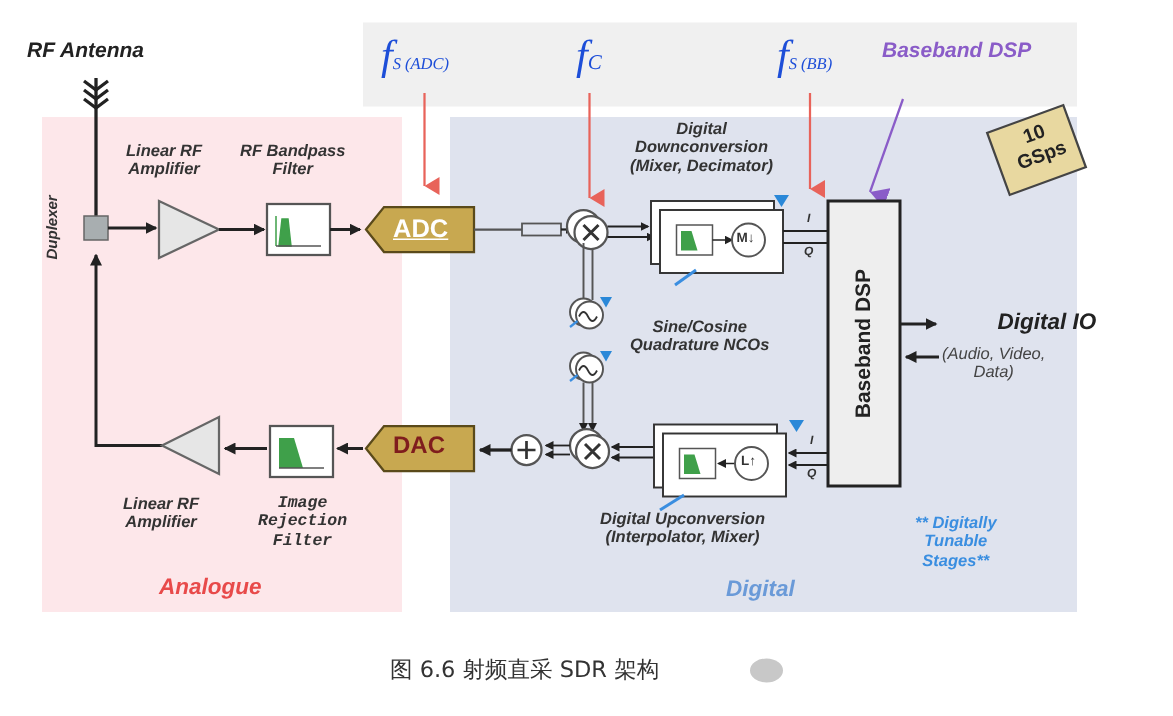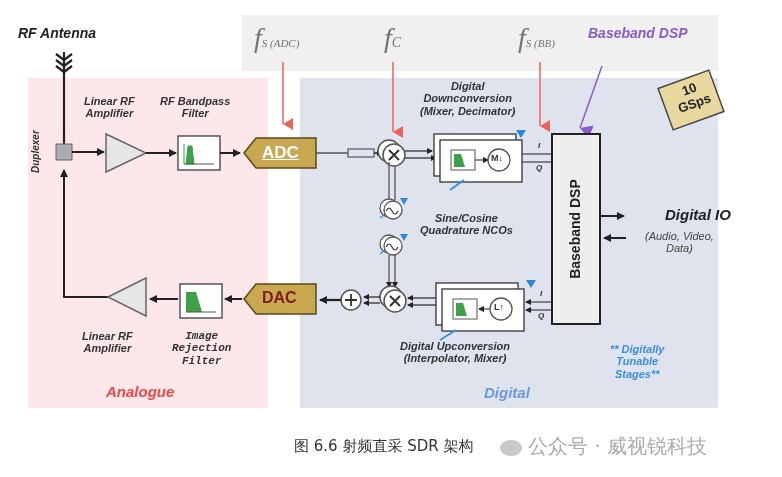--- a/index.html
+++ b/index.html
@@ -1,22 +1,22 @@
 <!DOCTYPE html>
 <html><head>
 <meta charset="utf-8">
 <style>
   html,body{margin:0;padding:0;background:#ffffff;}
   body{width:782px;height:477px;position:relative;overflow:hidden;font-family:"Liberation Sans",sans-serif;}
   .panel{position:absolute;}
   .lbl{position:absolute;font-weight:bold;font-style:italic;color:#333;text-align:center;line-height:1.12;white-space:nowrap;}
   svg{position:absolute;left:0;top:0;}
-  .caption{position:absolute;left:260px;top:437px;font-size:15px;color:#333;font-family:"DejaVu Sans",sans-serif;white-space:nowrap;margin-left:34px;}
+  .caption{position:absolute;left:260px;top:437px;font-size:15px;color:#333;font-family:"DejaVu Sans",sans-serif;white-space:nowrap;}
   .watermark{position:absolute;left:500px;top:433px;font-size:20px;color:#aaa;font-family:"DejaVu Sans",sans-serif;white-space:nowrap;}
-  .freq{position:absolute;font-family:"Liberation Serif",serif;font-style:italic;color:#737373;white-space:nowrap;}
+  .freq{position:absolute;font-family:"Liberation Serif",serif;font-style:italic;color:#1d4ed8;white-space:nowrap;}
   .freq .f{font-size:28px;}
   .freq .sub{font-size:11px;}
 </style>
 </head>
 <body>
 
 <div class="panel" style="left:242px;top:15px;width:476px;height:56px;background:#f0f0f0;"></div>
 <div class="panel" style="left:28px;top:78px;width:240px;height:330px;background:#fde7ea;"></div>
 <div class="panel" style="left:300px;top:78px;width:418px;height:330px;background:#dfe3ee;"></div>
 
@@ -224,34 +224,34 @@
 <div class="lbl" style="left:538px;top:312px;font-size:8px;">Q</div>
 
 <div class="lbl" style="left:420px;top:212px;font-size:11px;">
   <div>Sine/Cosine</div>
   <div>Quadrature NCOs</div>
 </div>
 
 <div class="lbl" style="left:527px;top:222px;font-size:14px;font-style:normal;color:#222;transform:rotate(-90deg);width:98px;">Baseband DSP</div>
 
 <div class="lbl" style="left:633px;top:207px;font-size:15px;color:#222;margin-left:32px;">Digital IO</div>
-<div class="lbl" style="left:628px;top:230px;font-size:11px;font-weight:normal;color:#444;margin-left:17px;">
+<div class="lbl" style="left:628px;top:230px;font-size:11px;font-weight:normal;color:#444;">
   <div>(Audio, Video,</div>
   <div>Data)</div>
 </div>
 
 <div class="lbl" style="left:400px;top:340px;font-size:11px;">
   <div>Digital Upconversion</div>
   <div>(Interpolator, Mixer)</div>
 </div>
 
 <div class="lbl" style="left:610px;top:343px;font-size:11px;color:#3a8ee0;">
   <div>** Digitally</div>
   <div>Tunable</div>
   <div>Stages**</div>
 </div>
 
 <div class="lbl" style="left:484px;top:385px;font-size:15px;color:#6a9ad8;">Digital</div>
 
 <div class="caption">图  6.6 射频直采 SDR 架构</div>
 <div class="watermark">
-  <span style="display:inline-block;width:22px;height:16px;border-radius:50%;background:#c8c8c8;vertical-align:middle;margin-right:6px;"></span><span>公众号 · 威视锐科技</span>
+  <span style="display:inline-block;width:22px;height:16px;border-radius:50%;background:#c8c8c8;vertical-align:middle;margin-right:6px;"></span>
 </div>
 
 </body></html>

